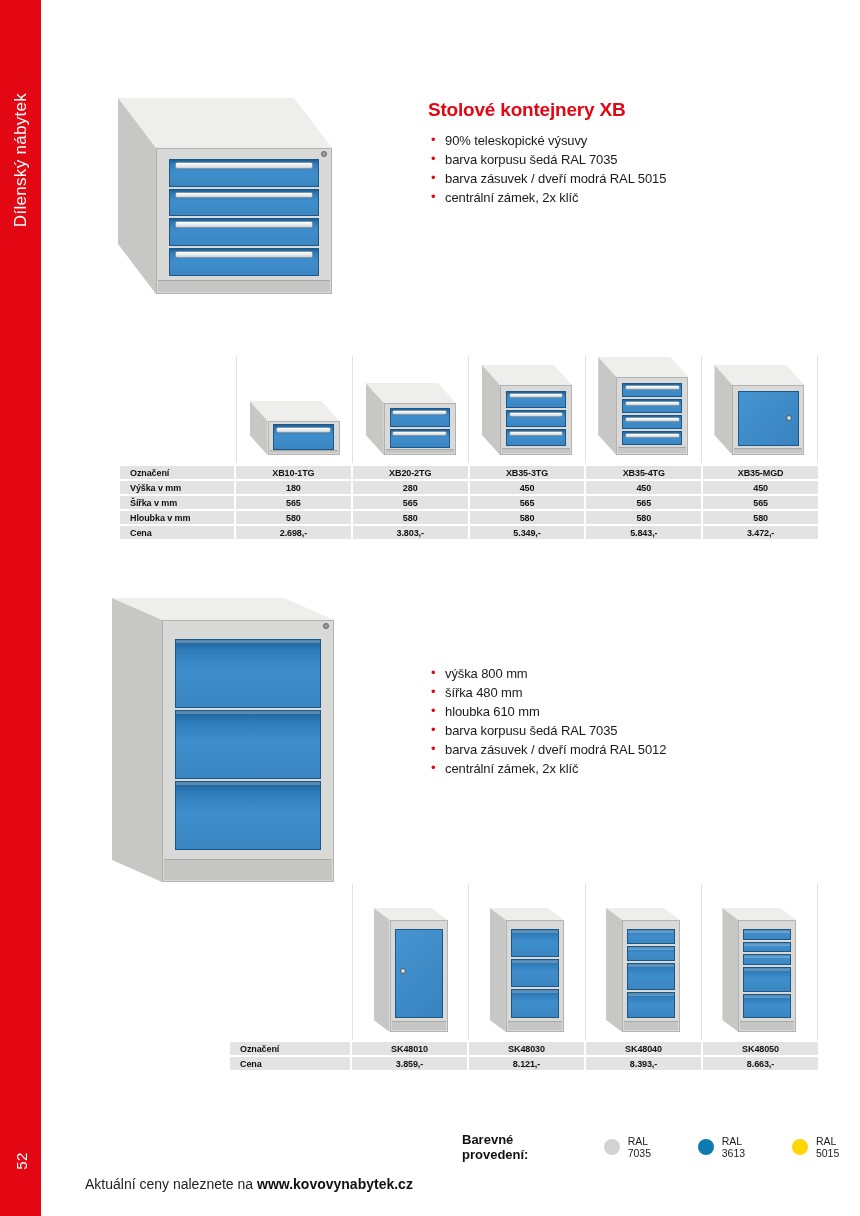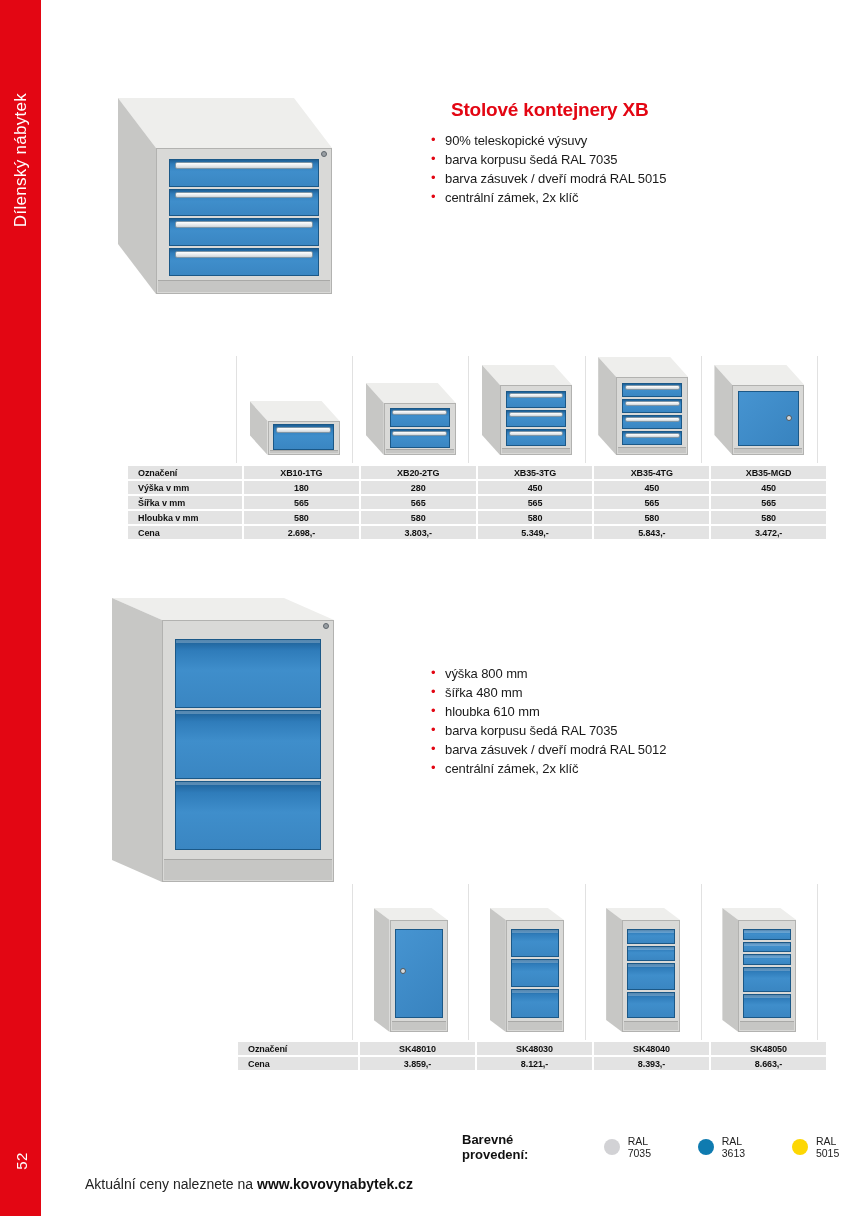--- a/index.html
+++ b/index.html
@@ -17,21 +17,21 @@
   .features { position:absolute; list-style:none; }
   .features li { position:relative; padding-left:15px; margin-bottom:6px; font-size:13px; line-height:13px; color:#1a1a1a; letter-spacing:-.1px; }
   .features li::before { content:"\2022"; position:absolute; left:1px; top:-1px; color:#e30613; font-size:13px; }
 
   
   .variant-row { position:absolute; display:flex; }
   .variant-cell { flex:1 1 0; display:flex; align-items:flex-end; justify-content:center; padding-bottom:8px; border-left:1px solid #e1e1e1; }
   .variant-cell:last-child { border-right:1px solid #e1e1e1; }
 
   
-  .spec-table { position:absolute; display:grid; gap:2px; grid-auto-rows:13px;margin-left:8px; }
+  .spec-table { position:absolute; display:grid; gap:2px; grid-auto-rows:13px; }
   .spec-cell { background:#e3e3e3; font-size:9px; font-weight:bold; color:#111;
                display:flex; align-items:center; justify-content:center; letter-spacing:-.1px; }
   .spec-cell.label { justify-content:flex-start; padding-left:10px; }
 
   
   .cab { position:relative; flex:none; }
   .cab-top  { position:absolute; inset:0; background:#eeeeec; }
   .cab-side { position:absolute; inset:0; background:#c7c7c5; }
   .cab-front{ position:absolute; background:#d9d9d7; border:1px solid #b2b2b0; }
   .cab-area { position:absolute; left:7%; right:7%; top:7%; bottom:12%; display:flex; flex-direction:column; gap:2px; }
@@ -50,21 +50,21 @@
   
   .legend { position:absolute; left:430px; top:1138px; height:18px; display:flex; align-items:center;padding-left:32px; }
   .legend-label { font-size:13px; font-weight:bold; color:#111; }
   .swatch { width:16px; height:16px; border-radius:50%; margin-left:26px; margin-right:8px; flex:none; }
   .swatch-name { font-size:10.5px; color:#222; }
   .footer { position:absolute; left:85px; top:1176px; font-size:14px; color:#222; }
   .footer .site { font-weight:bold; color:#111; }
 
   
   #hero-xb   { position:absolute; left:118px; top:98px;  }
-  #title-xb  { left:451px; top:99px; }
+  #title-xb  { left:428px; top:99px; }
   #bullets-xb{ left:430px; top:134px; }
   #variants-xb{ left:236px; top:356px; width:582px; height:107px; }
   #table-xb  { left:120px; top:466px; width:698px; }
 
   #hero-sk   { position:absolute; left:112px; top:598px; }
   #title-sk  { left:428px; top:633px; }
   #bullets-sk{ left:430px; top:667px; }
   #variants-sk{ left:352px; top:884px; width:466px; height:156px; }
   #table-sk  { left:230px; top:1042px; width:588px; }
 </style>

